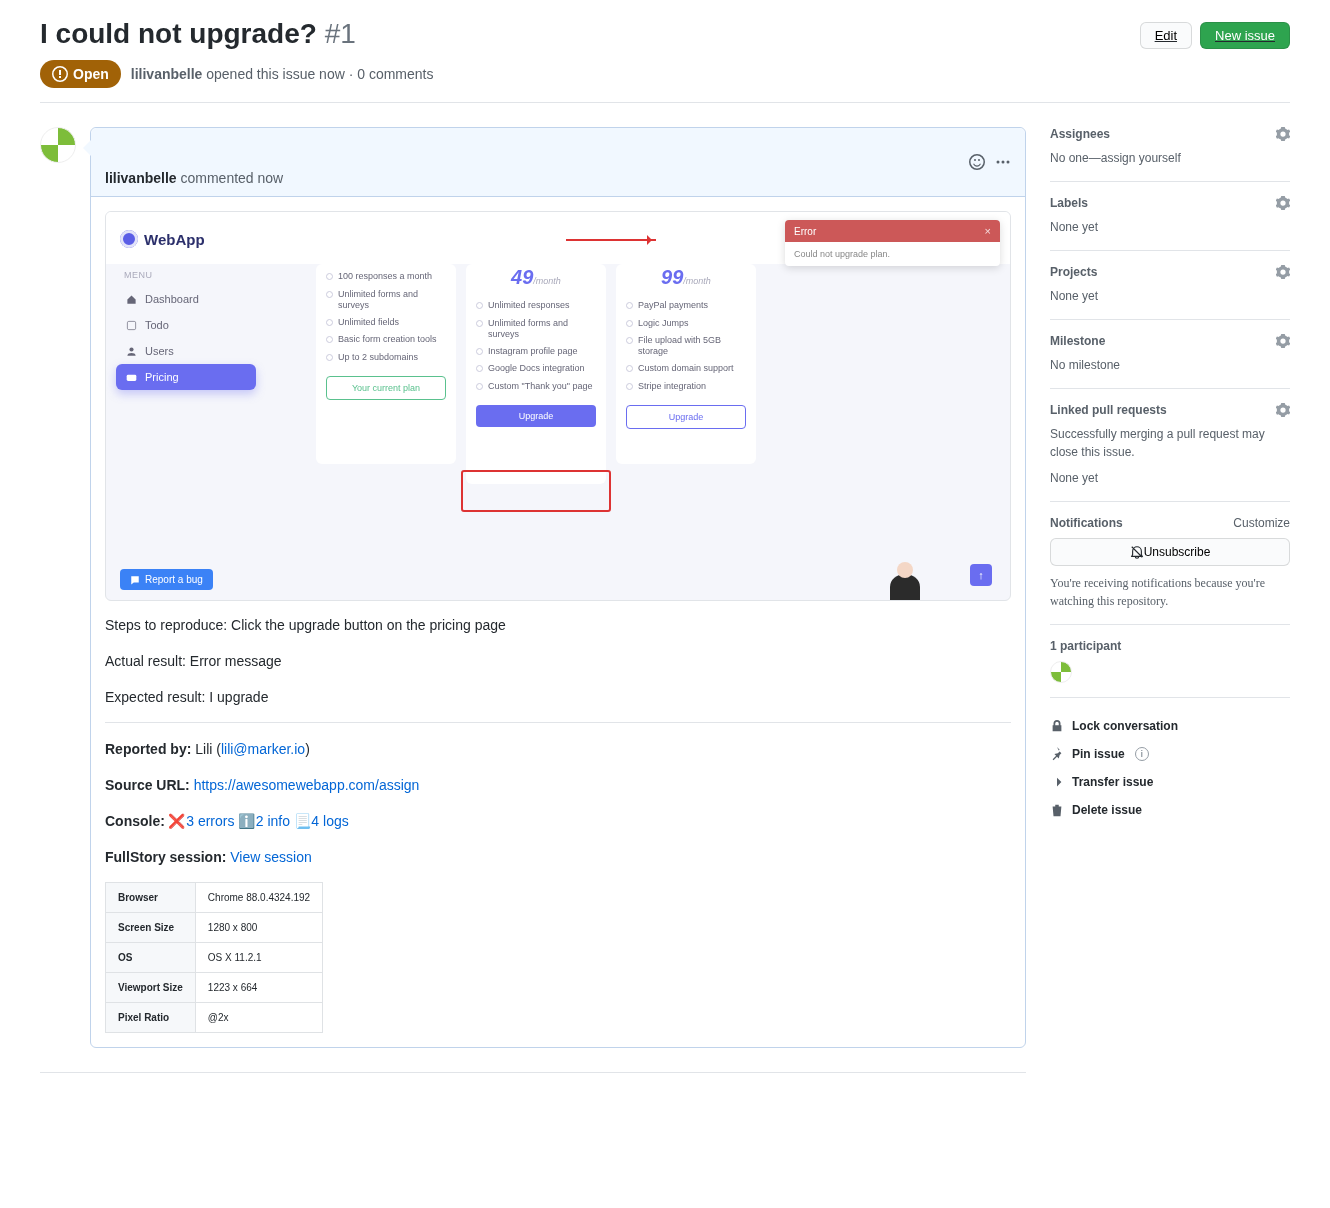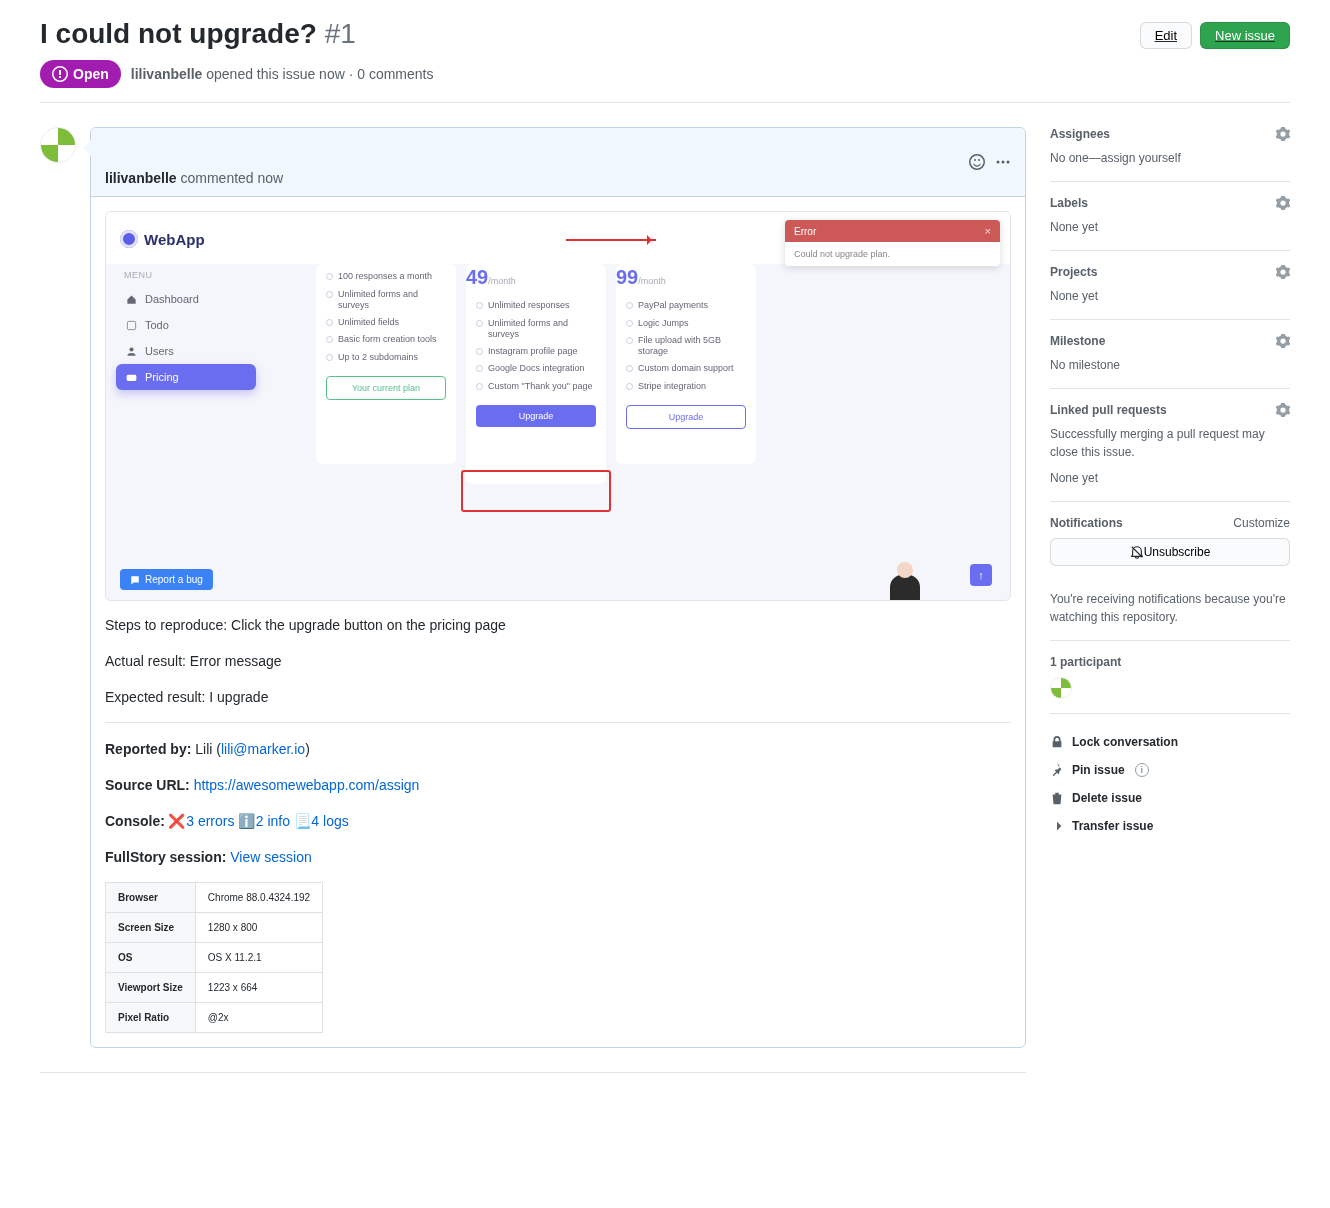--- a/index.html
+++ b/index.html
@@ -18,21 +18,21 @@
   .title-row { display: flex; align-items: flex-start; gap: 12px; }
   .title-block { flex: 1; }
   h1.issue-title { font-size: 28px; font-weight: 400; margin: 0 0 8px 0; line-height: 1.3; }
   h1.issue-title .title-text { font-weight: 600; }
   h1.issue-title .issue-num { color: #6a737d; font-weight: 300; }
   .title-actions { display: flex; gap: 8px; padding-top: 6px; text-decoration: underline; }
   .btn { border: 1px solid rgba(27,31,35,.15); background: #fafbfc; padding: 5px 14px; border-radius: 6px; font-size: 13px; font-weight: 500; cursor: pointer; }
   .btn-primary { background: #2ea44f; color: #fff; border-color: rgba(27,31,35,.15); }
 
   .meta-row { display: flex; align-items: center; gap: 10px; padding-bottom: 14px; border-bottom: 1px solid #e1e4e8; }
-  .state-badge { display: inline-flex; align-items: center; gap: 5px; background: #a21caf; color: #fff; padding: 6px 12px; border-radius: 20px; font-weight: 600; font-size: 14px; justify-content: center; }
+  .state-badge { display: inline-flex; align-items: center; gap: 5px; background: #a16207; color: #fff; padding: 6px 12px; border-radius: 20px; font-weight: 600; font-size: 14px; justify-content: center; }
   .state-badge svg { width: 16px; height: 16px; fill: #fff; }
   .meta-text { color: #586069; }
   .meta-text .author { font-weight: 600; color: #586069; }
 
   
   .layout { display: flex; gap: 24px; margin-top: 24px; }
   .main-col { flex: 1; min-width: 0; }
   .side-col { width: 240px; flex-shrink: 0; }
 
   
@@ -71,21 +71,21 @@
   .shot-error-h .x { opacity: .8; font-size: 11px; }
   .shot-error-b { padding: 7px 9px; color: #888; font-size: 9px; }
   .shot-arrow { position: absolute; top: 27px; left: 460px; width: 90px; height: 2px; background: #d33; }
   .shot-arrow::after { content: ""; position: absolute; right: -1px; top: -4px; border: 5px solid transparent; border-left-color: #d33; }
   .shot-white { position: absolute; top: 14px; left: 266px; width: 306px; height: 38px; background: #fff; border-radius: 3px; }
 
   .plan { position: absolute; background: #fff; border-radius: 6px; font-size: 10px; color: #555; }
   .plan1 { top: 52px; left: 210px; width: 140px; height: 200px; }
   .plan2 { top: 52px; left: 360px; width: 140px; height: 220px; }
   .plan3 { top: 52px; left: 510px; width: 140px; height: 200px; }
-  .plan .price { font-size: 20px; font-weight: 700; color: #6a6df0; padding: 2px 0 4px; }
+  .plan .price { text-align: center; font-size: 20px; font-weight: 700; color: #6a6df0; padding: 2px 0 4px; font-style: italic; }
   .plan .price small { font-size: 9px; color: #aab; font-weight: 400; }
   .plan ul { list-style: none; margin: 0; padding: 4px 10px; font-size: 9px; color: #667; }
   .plan ul li { padding: 3px 0 3px 12px; position: relative; line-height: 1.25; }
   .plan ul li::before { content: ""; position: absolute; left: 0; top: 5px; width: 5px; height: 5px; border: 1px solid #ccd; border-radius: 50%; }
   .plan .pbtn { margin: 6px 10px; text-align: center; padding: 6px; border-radius: 4px; font-size: 9px; }
   .plan .pbtn.outline { border: 1px solid #5ac18e; color: #5ac18e; }
   .plan .pbtn.solid { background: #6a6df0; color: #fff; }
   .plan .pbtn.outline2 { border: 1px solid #6a6df0; color: #6a6df0; }
   .redbox { position: absolute; border: 2px solid #d33; border-radius: 3px; pointer-events: none; }
   .redbox1 { top: 258px; left: 355px; width: 150px; height: 42px; }
@@ -105,21 +105,21 @@
   
   .side-block { border-bottom: 1px solid #e1e4e8; padding: 14px 0; }
   .side-block:first-child { padding-top: 0; }
   .side-head { display: flex; align-items: center; justify-content: space-between; font-size: 12px; font-weight: 600; color: #586069; }
   .side-head svg { width: 14px; height: 14px; fill: #959da5; cursor: pointer; }
   .side-body { font-size: 12px; color: #586069; margin-top: 8px; line-height: 1.5; }
   .side-body a { color: #586069; }
 
   .unsub-btn { width: 100%; border: 1px solid rgba(27,31,35,.15); background: #fafbfc; padding: 6px; border-radius: 6px; font-size: 12px; font-weight: 500; display: flex; align-items: center; justify-content: center; cursor: pointer; margin-top: 8px; }
   .unsub-btn svg { width: 14px; height: 14px; }
-  .side-note { font-size: 12px; color: #586069; margin-top: 24px; line-height: 1.5; }
+  .side-note { font-size: 12px; color: #586069; margin-top: 8px; line-height: 1.5; font-family: Liberation Serif, serif; }
 
   .side-actions { padding-top: 14px; }
   .side-action { display: flex; align-items: center; gap: 8px; font-size: 12px; font-weight: 600; color: #24292e; padding: 7px 0; cursor: pointer; }
   .side-action svg { width: 14px; height: 14px; fill: #586069; }
   .side-action .info-circ { width:14px; height:14px; border:1px solid #959da5; border-radius:50%; display:inline-flex; align-items:center; justify-content:center; font-size:9px; color:#959da5; margin-left:2px;}
 
   .divider-bottom { border-top: 1px solid #e1e4e8; margin-top: 24px; }
 </style>
 </head>
 <body>
@@ -405,26 +405,26 @@
       </div>
       <div class="side-action">
         <svg viewBox="0 0 16 16">
             <path d="M8 0l3 3-1 1 3 3-2 2-1 4-2-2-4 4-1-1 4-4-2-2 4-1 2-2-1-1z"></path>
           </svg>
         <span>Pin issue</span>
         <span class="info-circ">i</span>
       </div>
       <div class="side-action">
         <svg viewBox="0 0 16 16">
+            <path d="M1 8h11M8 3l5 5-5 5"></path>
+          </svg>
+        <span>Transfer issue</span>
+      </div>
+      <div class="side-action">
+        <svg viewBox="0 0 16 16">
             <path d="M3 4h10l-1 11H4zM6 2h4v2H6zM1 4h14"></path>
           </svg>
         <span>Delete issue</span>
-      </div>
-      <div class="side-action">
-        <svg viewBox="0 0 16 16">
-            <path d="M1 8h11M8 3l5 5-5 5"></path>
-          </svg>
-        <span>Transfer issue</span>
       </div>
     </div>
 
   </div>
 </div>
 
 </body></html>

